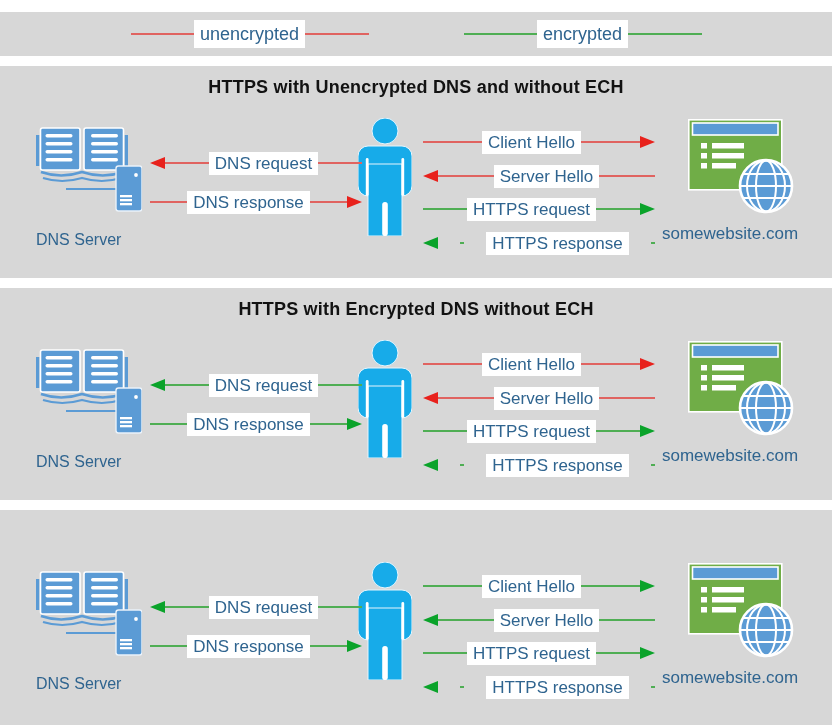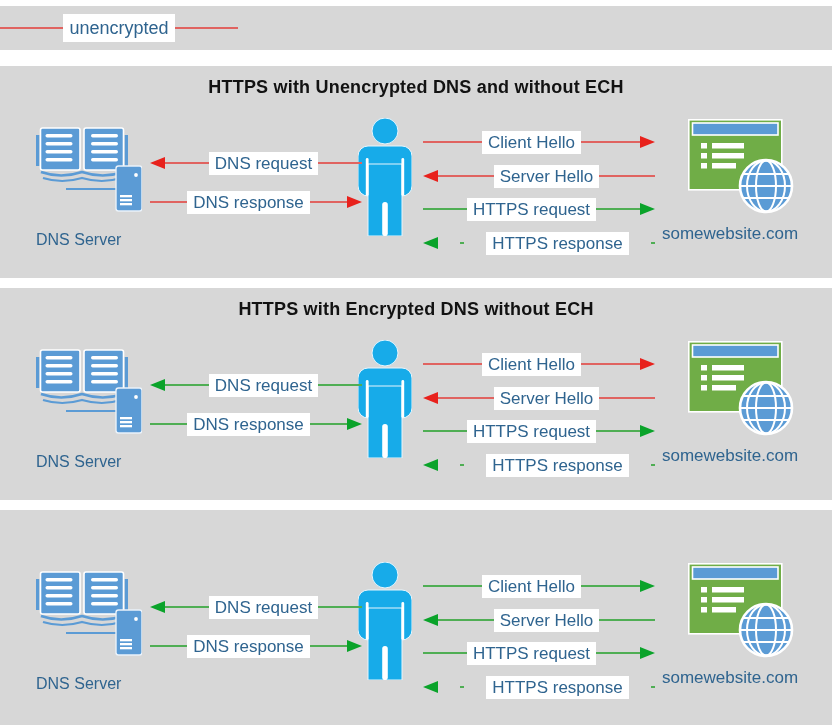--- a/index.html
+++ b/index.html
@@ -1,21 +1,21 @@
 <!DOCTYPE html>
 <html style="--panel_bg: #d7d7d7; --label_text: #2f648f; --unencrypted_line: #e06360; --unencrypted_arrow: #e8211c; --encrypted_line: #4fae54; --encrypted_arrow: #0aa32a; --icon_blue: #5b9bd5; --person_blue: #17abe9; --site_green: #70ad47;"><head>
 <meta charset="utf-8">
 <style>
   html,body{margin:0;padding:0;background:#ffffff;}
   body{font-family:"Liberation Sans","DejaVu Sans",sans-serif;width:832px;height:725px;position:relative;overflow:hidden;}
   .canvas{position:absolute;left:0;top:0;width:832px;height:725px;background:#ffffff;}
 
   
-  .legend-band{position:absolute;left:0;top:6px;width:832px;height:44px;background:var(--panel_bg);
-    display:flex;justify-content:flex-start;align-items:center;gap:95px;}
+  .legend-band{position:absolute;left:0;top:12px;width:832px;height:44px;background:var(--panel_bg);
+    display:flex;justify-content:center;align-items:center;gap:95px;}
   .panel{position:absolute;left:0;width:832px;background:var(--panel_bg);}
   .panel-1{top:66px;height:212px;}
   .panel-2{top:288px;height:212px;}
   .panel-3{top:510px;height:215px;}
 
   .panel-title{position:absolute;left:0;top:11px;width:100%;text-align:center;margin:0;
     font-size:18px;font-weight:700;color:#121212;letter-spacing:.2px;}
 
   
   .arrow{position:absolute;height:28px;display:flex;align-items:center;}
@@ -120,20 +120,27 @@
 <div class="canvas">
 
   <div class="legend-band">
     <div class="legend-item unenc dir-none">
 
       <span class="seg"></span>
       <span class="albl">unencrypted</span>
       <span class="seg"></span>
 
     </div>
+    <div class="legend-item enc dir-none">
+
+      <span class="seg"></span>
+      <span class="albl">encrypted</span>
+      <span class="seg"></span>
+
+    </div>
   </div>
 
   <section class="panel panel-1">
     <h2 class="panel-title">HTTPS with Unencrypted DNS and without ECH</h2>
     <svg class="dns-icon" viewBox="0 0 106 88">
         <use href="#def-dns-icon"></use>
       </svg>
     <div class="caption dns-caption">DNS Server</div>
     <svg class="person-icon" viewBox="0 0 54 118">
         <use href="#def-person-icon"></use>

